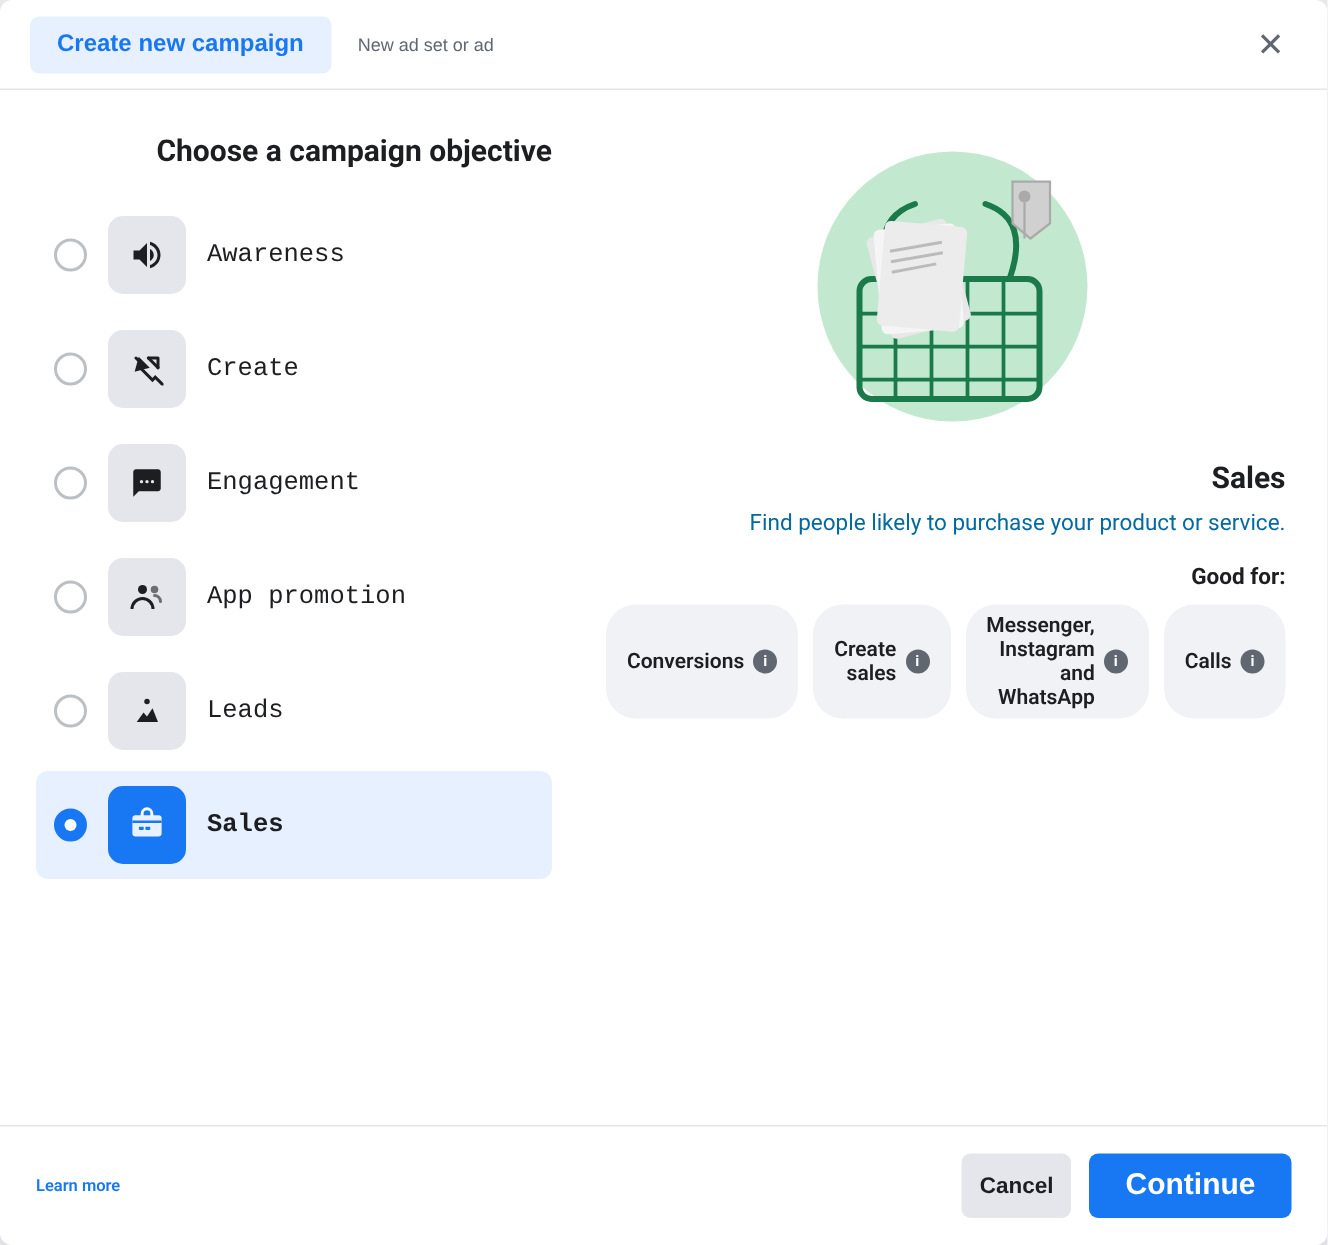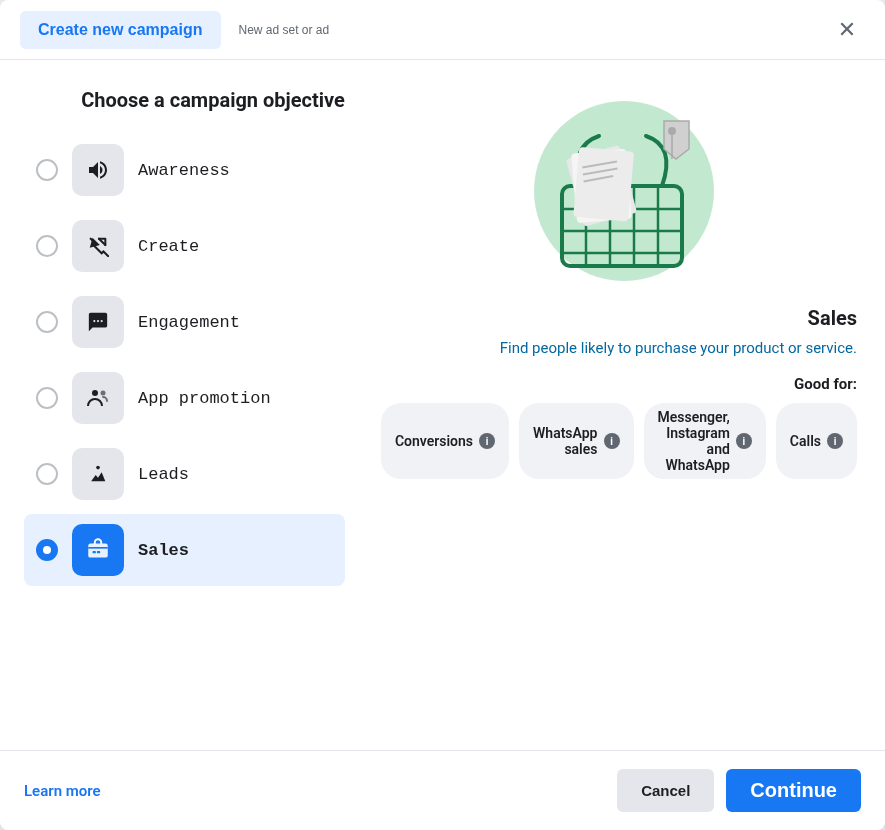--- a/index.html
+++ b/index.html
@@ -205,36 +205,36 @@
     .modal-footer {
       display: flex;
       align-items: center;
       justify-content: space-between;
       padding: 18px 24px;
       border-top: 1px solid #e4e6eb;
       margin-top: auto;
     }
     .learn-more {
       color: #1877f2;
-      font-size: 15px;
+      font-size: 11px;
       font-weight: 600;
       cursor: pointer;
       background: none;
       border: none;
       text-decoration: none;
     }
     .footer-right {
       display: flex;
       gap: 12px;
     }
     .btn-cancel {
       background: #e4e6eb;
       border: none;
       border-radius: 6px;
-      padding: 10px 24px;
+      padding: 10px 12px;
       font-size: 15px;
       font-weight: 600;
       color: #1c1e21;
       cursor: pointer;
     }
     .btn-continue {
       background: #1877f2;
       border: none;
       border-radius: 6px;
       padding: 10px 24px;
@@ -378,21 +378,21 @@
 
       <div class="info-title">Sales</div>
       <div class="info-desc">Find people likely to purchase your product or service.</div>
       <div class="good-for-label">Good for:</div>
       <div class="tags">
         <div class="tag">
           <span>Conversions</span>
           <span class="info-icon">i</span>
         </div>
         <div class="tag">
-          <span>WhatsApp sales</span>
+          <span>Create sales</span>
           <span class="info-icon">i</span>
         </div>
         <div class="tag">
           <span>Messenger, Instagram and WhatsApp</span>
           <span class="info-icon">i</span>
         </div>
         <div class="tag">
           <span>Calls</span>
           <span class="info-icon">i</span>
         </div>

